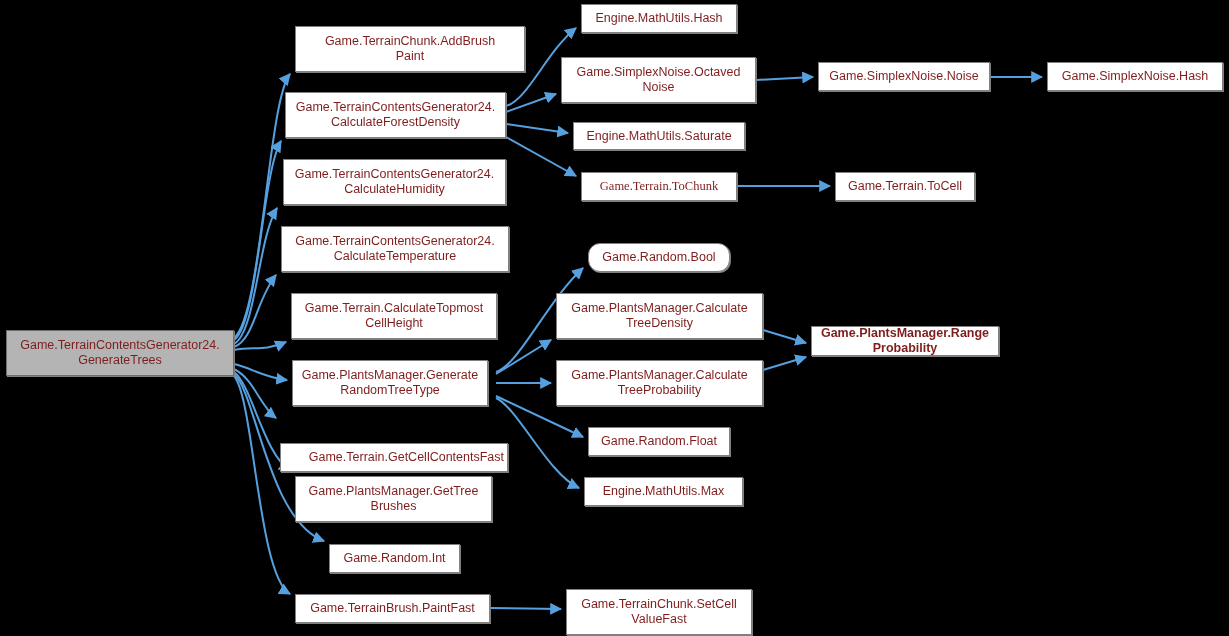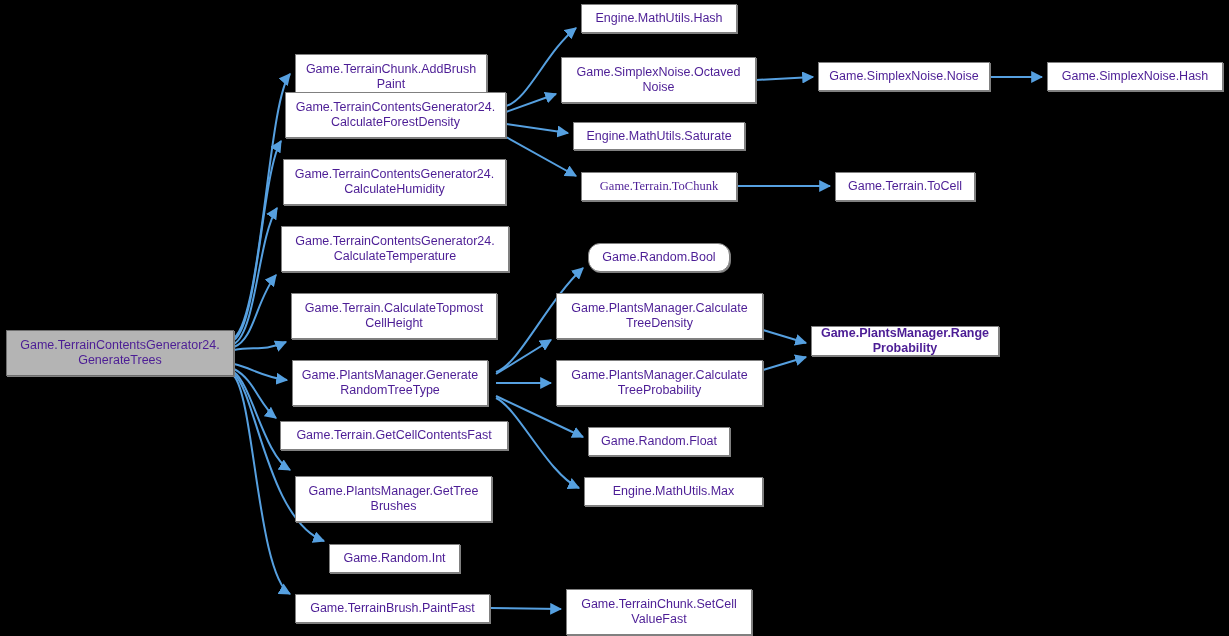--- a/index.html
+++ b/index.html
@@ -24,21 +24,21 @@
     width: 1229px;
     height: 636px;
     pointer-events: none;
   }
   .node {
     position: absolute;
     box-sizing: border-box;
     background: #ffffff;
     border: 1px solid #808080;
     box-shadow: 1px 1px 0 0 #808080;
-    color: #4c1d95;
+    color: #7f1d1d;
     font-size: 12.5px;
     line-height: 15px;
     display: flex;
     align-items: center;
     justify-content: center;
     text-align: center;
     letter-spacing: 0px;
     z-index: 2;
   }
   .node.root {
@@ -87,21 +87,21 @@
         <path d="M763,330 L806,343" fill="none" stroke="#56a0e0" stroke-width="2" marker-end="url(#arrow)"></path>
         <path d="M763,370 L806,357" fill="none" stroke="#56a0e0" stroke-width="2" marker-end="url(#arrow)"></path>
         <path d="M490,608 L561,609" fill="none" stroke="#56a0e0" stroke-width="2" marker-end="url(#arrow)"></path>
       </g>
   </svg>
   <div id="node-layer">
       <div class="node root" style="left: 6px; top: 330px; width: 228px; height: 46px;">
         <span class="label">Game.TerrainContentsGenerator24.
 GenerateTrees</span>
       </div>
-      <div class="node" style="left: 295px; top: 26px; width: 192px; height: 46px; margin-top: 28px;">
+      <div class="node" style="left: 295px; top: 26px; width: 230px; height: 46px;">
         <span class="label">Game.TerrainChunk.AddBrush
 Paint</span>
       </div>
       <div class="node" style="left: 285px; top: 92px; width: 221px; height: 46px;">
         <span class="label">Game.TerrainContentsGenerator24.
 CalculateForestDensity</span>
       </div>
       <div class="node" style="left: 283px; top: 159px; width: 223px; height: 46px;">
         <span class="label">Game.TerrainContentsGenerator24.
 CalculateHumidity</span>
@@ -111,21 +111,21 @@
 CalculateTemperature</span>
       </div>
       <div class="node" style="left: 291px; top: 293px; width: 206px; height: 46px;">
         <span class="label">Game.Terrain.CalculateTopmost
 CellHeight</span>
       </div>
       <div class="node" style="left: 292px; top: 360px; width: 196px; height: 46px;">
         <span class="label">Game.PlantsManager.Generate
 RandomTreeType</span>
       </div>
-      <div class="node" style="left: 280px; top: 421px; width: 228px; height: 29px;">
+      <div class="node" style="left: 280px; top: 443px; width: 228px; height: 29px; justify-content: flex-end;">
         <span class="label">Game.Terrain.GetCellContentsFast</span>
       </div>
       <div class="node" style="left: 295px; top: 476px; width: 197px; height: 46px;">
         <span class="label">Game.PlantsManager.GetTree
 Brushes</span>
       </div>
       <div class="node" style="left: 329px; top: 544px; width: 131px; height: 29px;">
         <span class="label">Game.Random.Int</span>
       </div>
       <div class="node" style="left: 295px; top: 594px; width: 195px; height: 29px;">
@@ -151,21 +151,21 @@
         <span class="label">Game.PlantsManager.Calculate
 TreeDensity</span>
       </div>
       <div class="node" style="left: 556px; top: 360px; width: 207px; height: 46px;">
         <span class="label">Game.PlantsManager.Calculate
 TreeProbability</span>
       </div>
       <div class="node" style="left: 588px; top: 427px; width: 142px; height: 29px;">
         <span class="label">Game.Random.Float</span>
       </div>
-      <div class="node" style="left: 584px; top: 477px; width: 179px; height: 29px;">
+      <div class="node" style="left: 584px; top: 477px; width: 159px; height: 29px;">
         <span class="label">Engine.MathUtils.Max</span>
       </div>
       <div class="node" style="left: 566px; top: 589px; width: 186px; height: 46px;">
         <span class="label">Game.TerrainChunk.SetCell
 ValueFast</span>
       </div>
       <div class="node" style="left: 818px; top: 62px; width: 172px; height: 29px;">
         <span class="label">Game.SimplexNoise.Noise</span>
       </div>
       <div class="node" style="left: 1047px; top: 62px; width: 176px; height: 29px;">

